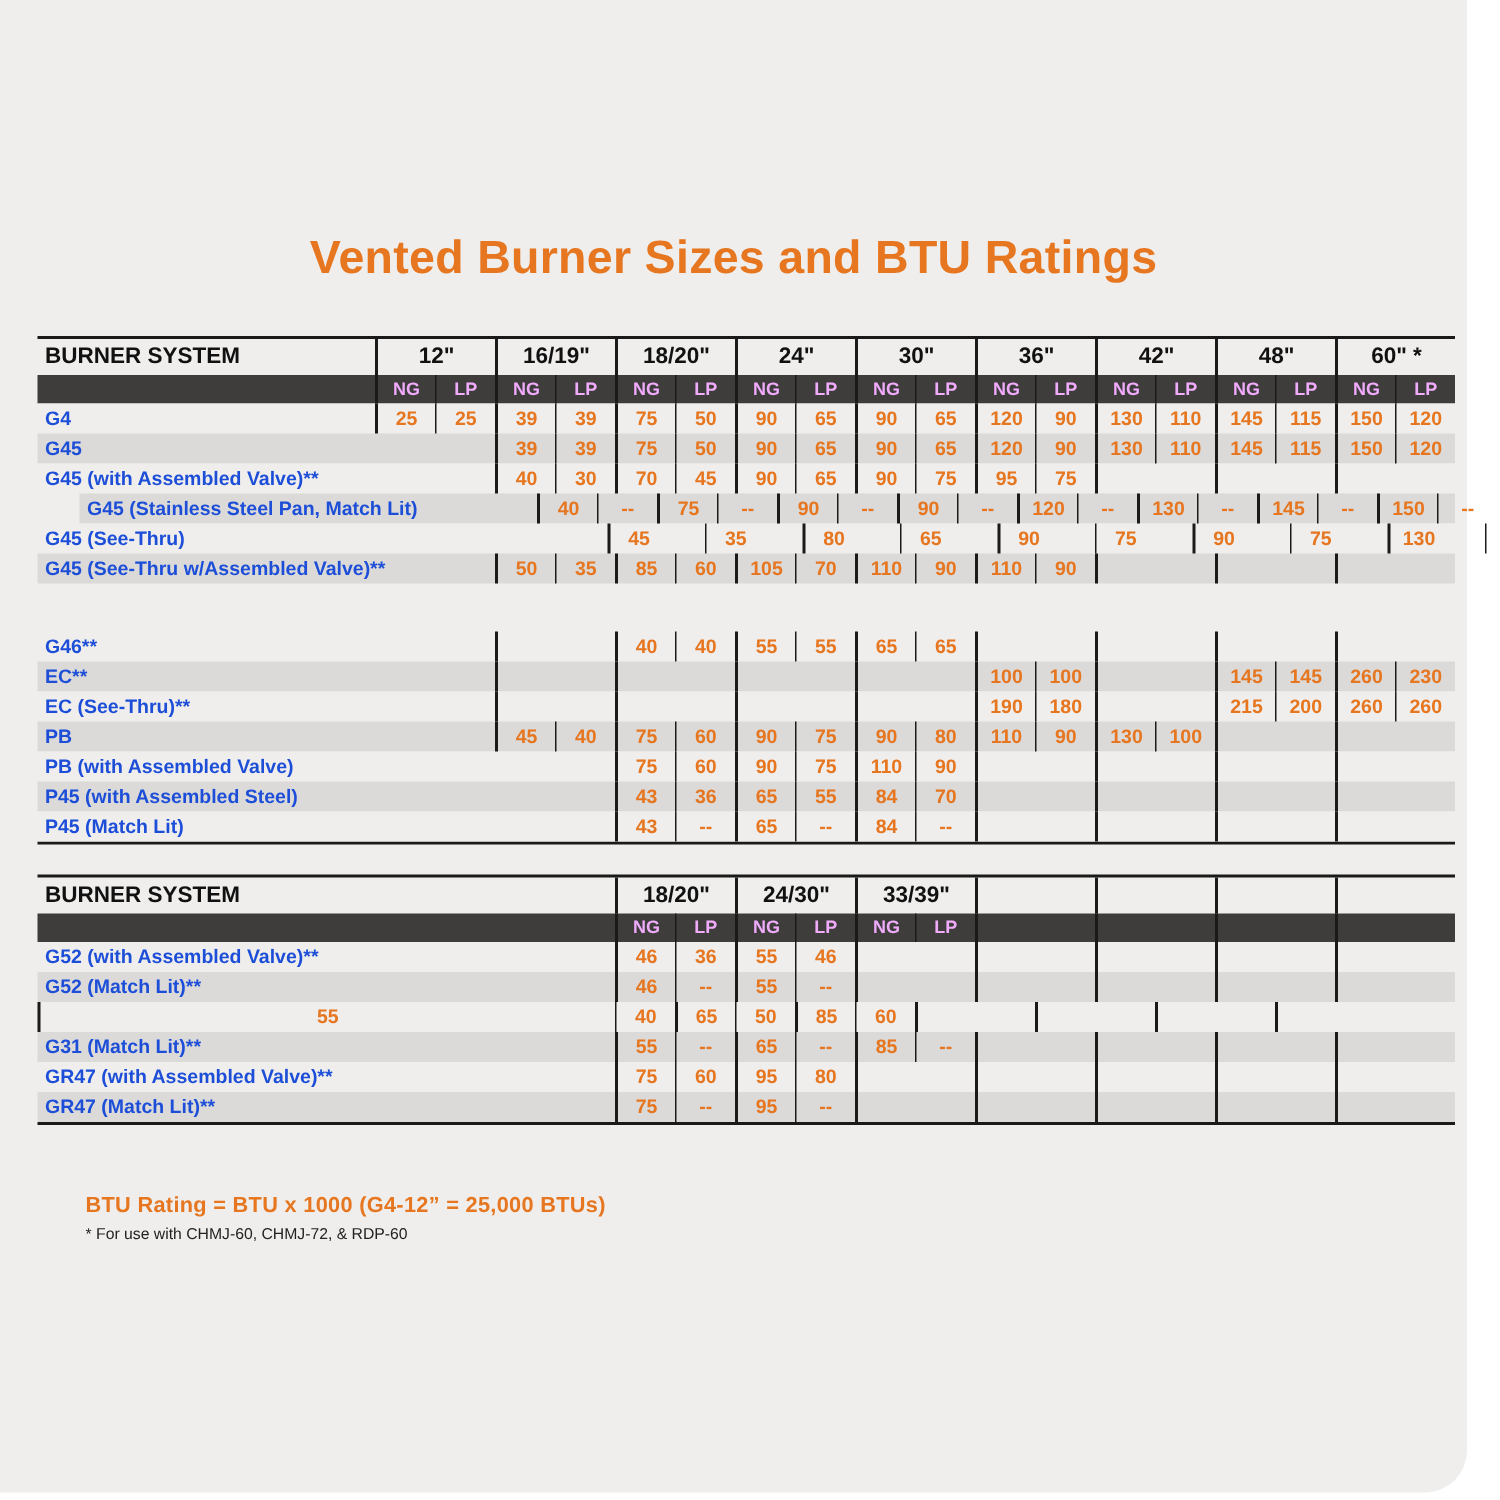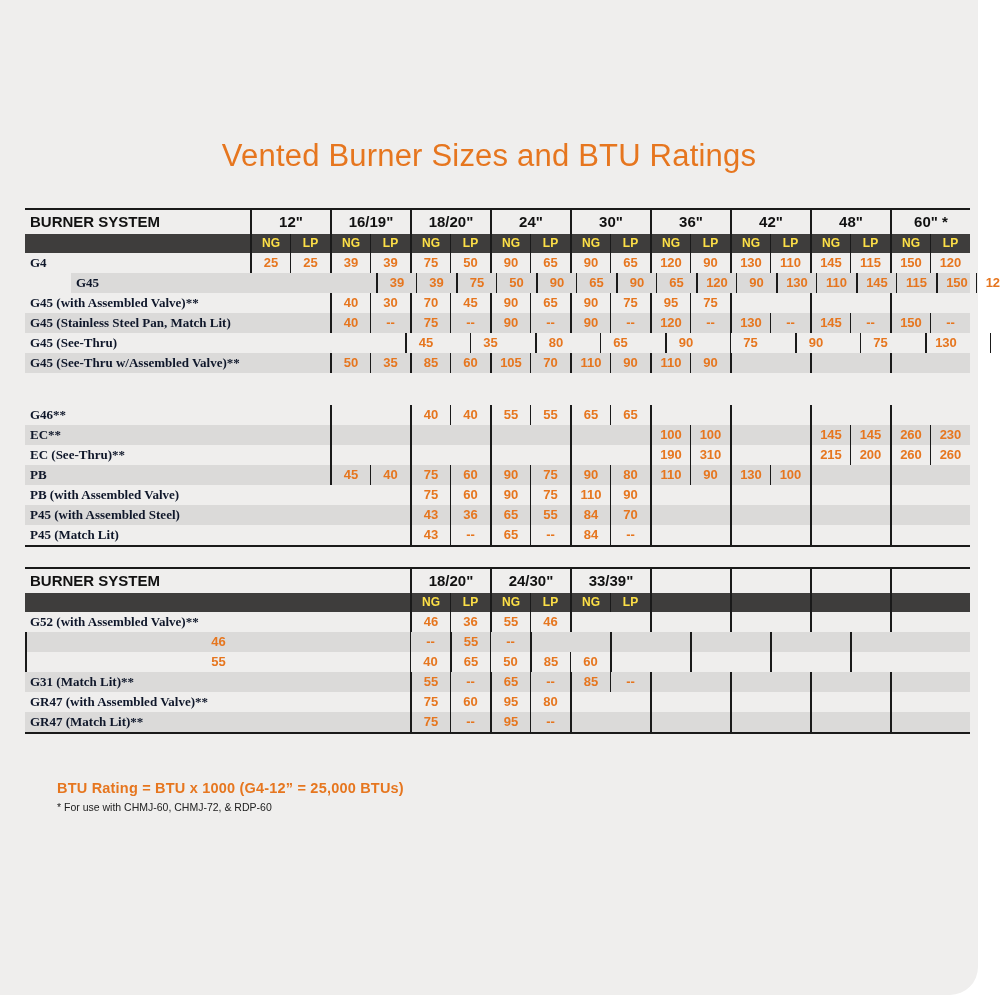--- a/index.html
+++ b/index.html
@@ -5,40 +5,40 @@
   html,body { margin:0; padding:0; }
   .canvas {
     position:relative; width:1000px; height:1000px; background:#ffffff;
     font-family:"Liberation Sans", sans-serif; overflow:hidden;
   }
   .sheet {
     position:absolute; left:0; top:0; width:978px; height:995px;
     background:var(--bg,#EFEEED); border-radius:0 0 28px 0;
   }
   .title {
-    margin:0; padding-top:138px; text-align:center;
-    font-size:31px; font-weight:normal; color:var(--accent,#E6761F);
+    margin:16px; padding-top:138px; text-align:center;
+    font-size:31px; font-weight:bold; color:var(--accent,#E6761F);
     letter-spacing:0.2px;
   }
   .btu-table { width:945px; margin-left:25px;
     border-top:2px solid var(--line,#1A1A1A);
     border-bottom:2px solid var(--line,#1A1A1A);
   }
   .t1 { margin-top:34px; }
   .t2 { margin-top:20px; }
   .row { display:grid; }
   .row.sizes  { height:24px; line-height:24px; }
   .row.bar    { height:19px; line-height:19px; background:var(--bar,#3E3D3C); }
   .row.body   { height:20px; line-height:20px; }
   .light { background:var(--bg,#EFEEED); }
   .dark  { background:var(--stripe,#DBDAD9); }
   .hlabel { font-weight:bold; font-size:15px; padding-left:5px; color:#111; white-space:nowrap; }
   .size   { font-weight:bold; font-size:15px; text-align:center; color:#111; white-space:nowrap; }
-  .gas    { color:#fde047; font-weight:bold; font-size:12px; text-align:center; }
-  .bname  { font-weight:bold; font-size:13px; padding-left:5px; color:#0f172a; white-space:nowrap;font-family:Liberation Serif, serif; }
+  .gas    { color:#f0abfc; font-weight:bold; font-size:12px; text-align:center; }
+  .bname  { font-weight:bold; font-size:13px; padding-left:5px; color:#1d4ed8; white-space:nowrap; }
   .val    { color:var(--accent,#E6761F); font-weight:bold; font-size:13px; text-align:center; }
   .gl  { border-left:2px solid var(--line,#1A1A1A); }
   .sep { border-left:1.5px solid var(--line,#1A1A1A); }
   .note {
     margin:46px 0 0 57px; font-size:14.5px; font-weight:bold;
     color:var(--accent,#E6761F); letter-spacing:0.2px;
   }
   .fn { margin-left:57px; font-size:10.5px; color:#222; }
   .fn.first { margin-top:24px; }
   .fn.second { margin-top:5px; }
@@ -97,21 +97,21 @@
           <div class="val sep">65</div>
           <div class="val gl">120</div>
           <div class="val sep">90</div>
           <div class="val gl">130</div>
           <div class="val sep">110</div>
           <div class="val gl">145</div>
           <div class="val sep">115</div>
           <div class="val gl">150</div>
           <div class="val sep">120</div>
         </div>
-        <div class="row body dark" style="grid-template-columns: 225px repeat(18, 40px); margin-left: 46px;">
+        <div class="row body dark" style="grid-template-columns: 225px repeat(18, 40px);">
           <div class="bname">G45</div>
           <div class="val"></div>
           <div class="val"></div>
           <div class="val gl">39</div>
           <div class="val sep">39</div>
           <div class="val gl">75</div>
           <div class="val sep">50</div>
           <div class="val gl">90</div>
           <div class="val sep">65</div>
           <div class="val gl">90</div>
@@ -139,21 +139,21 @@
           <div class="val sep">75</div>
           <div class="val gl">95</div>
           <div class="val sep">75</div>
           <div class="val gl"></div>
           <div class="val"></div>
           <div class="val gl"></div>
           <div class="val"></div>
           <div class="val gl"></div>
           <div class="val"></div>
         </div>
-        <div class="row body dark" style="grid-template-columns: 225px repeat(18, 40px);">
+        <div class="row body dark" style="grid-template-columns: 225px repeat(18, 40px); margin-left: 28px;">
           <div class="bname">G45 (Stainless Steel Pan, Match Lit)</div>
           <div class="val"></div>
           <div class="val"></div>
           <div class="val gl">40</div>
           <div class="val sep">--</div>
           <div class="val gl">75</div>
           <div class="val sep">--</div>
           <div class="val gl">90</div>
           <div class="val sep">--</div>
           <div class="val gl">90</div>
@@ -257,21 +257,21 @@
           <div class="val"></div>
           <div class="val gl"></div>
           <div class="val"></div>
           <div class="val gl"></div>
           <div class="val"></div>
           <div class="val gl"></div>
           <div class="val"></div>
           <div class="val gl"></div>
           <div class="val"></div>
           <div class="val gl">190</div>
-          <div class="val sep">310</div>
+          <div class="val sep">180</div>
           <div class="val gl"></div>
           <div class="val"></div>
           <div class="val gl">215</div>
           <div class="val sep">200</div>
           <div class="val gl">260</div>
           <div class="val sep">260</div>
         </div>
         <div class="row body dark" style="grid-template-columns: 225px repeat(18, 40px);">
           <div class="bname">PB</div>
           <div class="val"></div>
@@ -396,20 +396,21 @@
           <div class="val gl"></div>
           <div class="val"></div>
           <div class="val gl"></div>
           <div class="val"></div>
           <div class="val gl"></div>
           <div class="val"></div>
           <div class="val gl"></div>
           <div class="val"></div>
         </div>
         <div class="row body dark" style="grid-template-columns: 385px repeat(14, 40px);">
+          <div class="bname">G52 (Match Lit)**</div>
           <div class="val gl">46</div>
           <div class="val sep">--</div>
           <div class="val gl">55</div>
           <div class="val sep">--</div>
           <div class="val gl"></div>
           <div class="val"></div>
           <div class="val gl"></div>
           <div class="val"></div>
           <div class="val gl"></div>
           <div class="val"></div>

